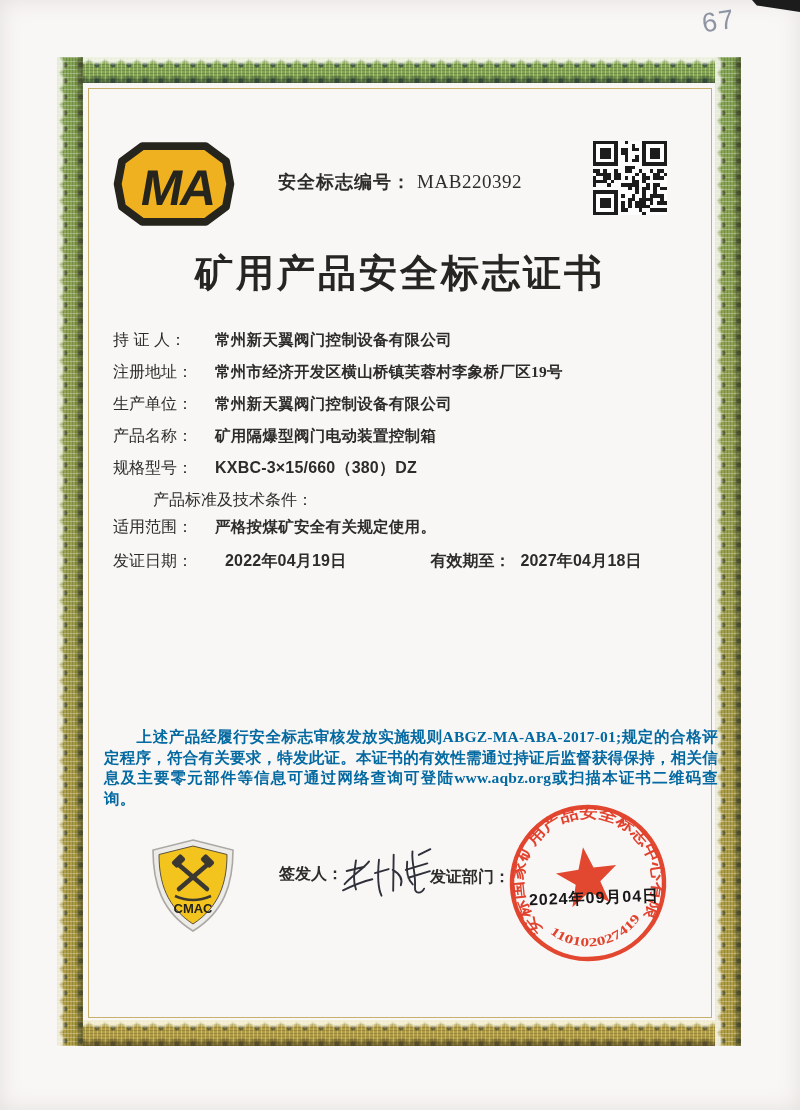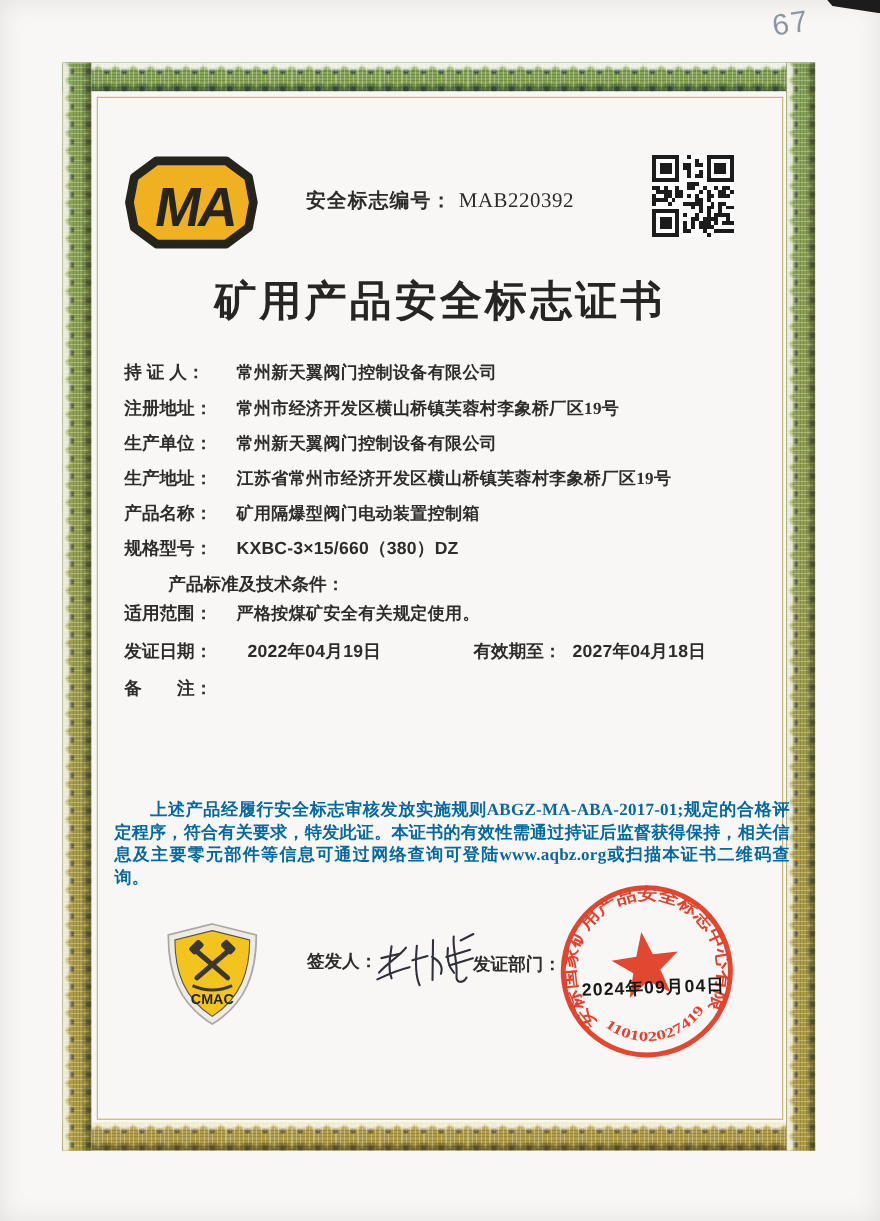--- a/index.html
+++ b/index.html
@@ -64,21 +64,21 @@
   }
   .certno .num{font-family:"Liberation Serif", serif; font-weight:400; font-size:19px; letter-spacing:.5px;}
   .qr{position:absolute; left:589px; top:139px; width:82px; height:78px;}
   .doc-title{
     position:absolute; left:0; top:248px; width:800px; text-align:center;
     font-family:"Liberation Serif","DejaVu Serif",serif;
     font-size:38px; font-weight:900; letter-spacing:3px; color:#262522;
   }
   .fields{position:absolute; left:113px; top:329px; width:606px; font-size:16px;}
   .frow{display:flex; align-items:flex-start; margin-bottom:11px; line-height:21px;}
-  .flabel{flex:0 0 102px; font-weight:700; white-space:nowrap;}
+  .flabel{flex:0 0 102px; font-weight:400; white-space:nowrap;}
   .fvalue{
     font-family:"Liberation Serif","DejaVu Serif",serif;
     font-weight:700; font-size:15.5px; letter-spacing:.3px;text-align:center;
   }
   .fvalue.sans{font-family:"Liberation Sans",sans-serif; font-size:16px; letter-spacing:.2px;}
   .frow.standards .flabel{flex:0 0 167px;margin-left:40px;}
   .frow.standards{margin-top:6px; margin-bottom:6px; align-items:center;}
   .frow.standards .fvalue{width:430px;}
   .frow.dates{margin-top:13px;}
   .frow.dates .flabel2{font-weight:700; margin-left:84px; white-space:nowrap;}
@@ -268,47 +268,39 @@
     </div>
     <div class="frow">
       <span class="flabel">注册地址：</span>
       <span class="fvalue">常州市经济开发区横山桥镇芙蓉村李象桥厂区19号</span>
     </div>
     <div class="frow">
       <span class="flabel">生产单位：</span>
       <span class="fvalue">常州新天翼阀门控制设备有限公司</span>
     </div>
     <div class="frow">
-      <span class="flabel">生产地址：</span>
-      <span class="fvalue">江苏省常州市经济开发区横山桥镇芙蓉村李象桥厂区19号</span>
-    </div>
-    <div class="frow">
       <span class="flabel">产品名称：</span>
       <span class="fvalue">矿用隔爆型阀门电动装置控制箱</span>
     </div>
     <div class="frow">
       <span class="flabel">规格型号：</span>
       <span class="fvalue sans">KXBC-3×15/660（380）DZ</span>
     </div>
     <div class="frow standards">
       <span class="flabel">产品标准及技术条件：</span>
     </div>
     <div class="frow">
       <span class="flabel">适用范围：</span>
       <span class="fvalue">严格按煤矿安全有关规定使用。</span>
     </div>
     <div class="frow dates">
       <span class="flabel">发证日期：</span>
       <span class="fvalue sans">2022年04月19日</span>
       <span class="flabel2">有效期至：</span>
       <span class="fvalue sans">2027年04月18日</span>
-    </div>
-    <div class="frow remarks">
-      <span class="flabel">备　　注：</span>
-      <span class="fvalue"></span>
     </div>
   </div>
 
   <div class="body-par">上述产品经履行安全标志审核发放实施规则ABGZ-MA-ABA-2017-01;规定的合格评定程序，符合有关要求，特发此证。本证书的有效性需通过持证后监督获得保持，相关信息及主要零元部件等信息可通过网络查询可登陆www.aqbz.org或扫描本证书二维码查询。</div>
 
   <div class="cmac">
     <svg viewBox="0 0 96 98" width="96" height="98">
       <path d="M48,3 L88,13 C88,47 79,75 48,94 C17,75 8,47 8,13 Z" fill="#edebe7" stroke="#a9a8a3" stroke-width="1.6"></path>
       <path d="M48,9 L82,17.5 C82,46 74,70 48,87 C22,70 14,46 14,17.5 Z" fill="#f3c41d" stroke="#5a5240" stroke-width="1"></path>
       <g transform="translate(48,40)">

